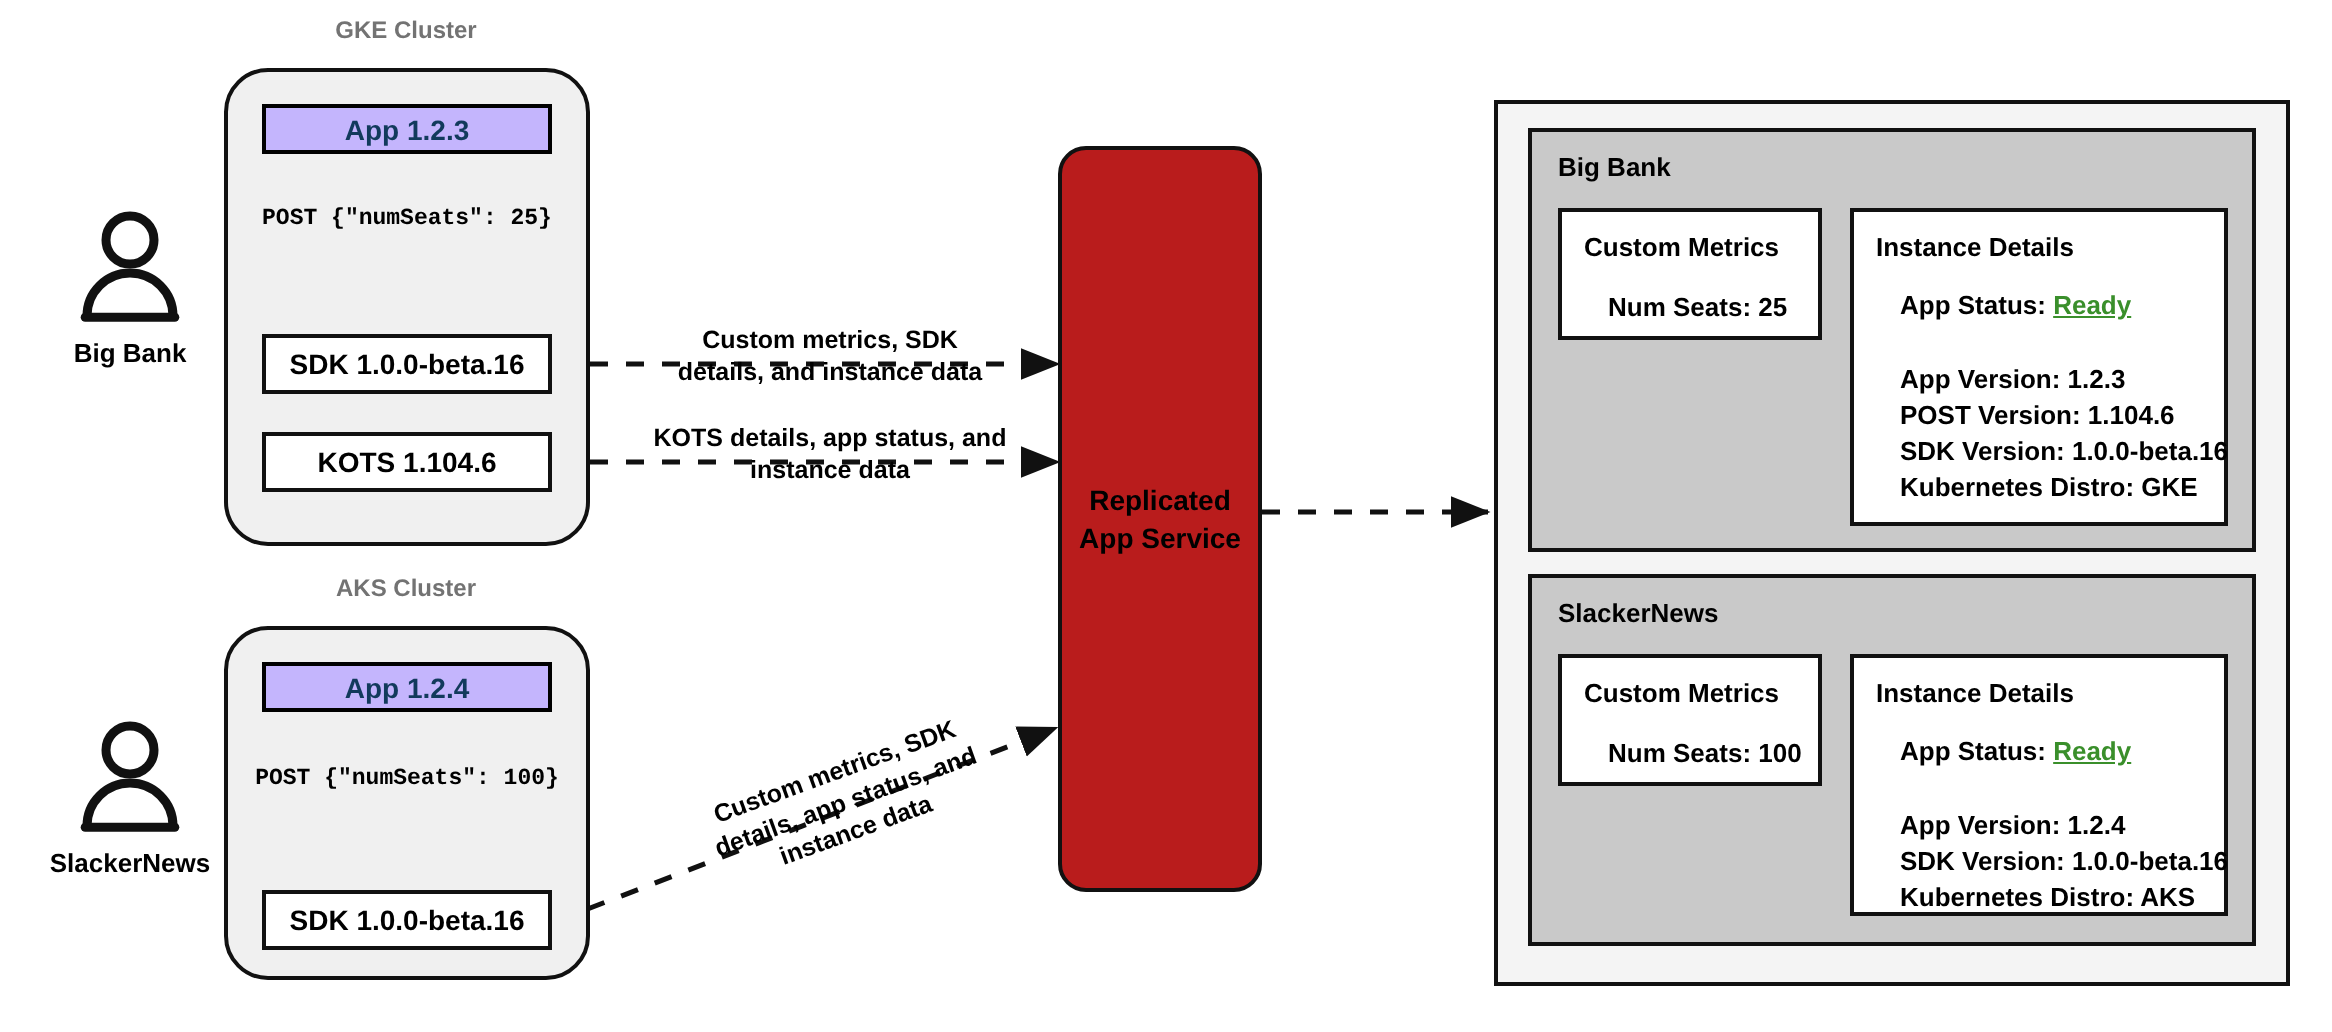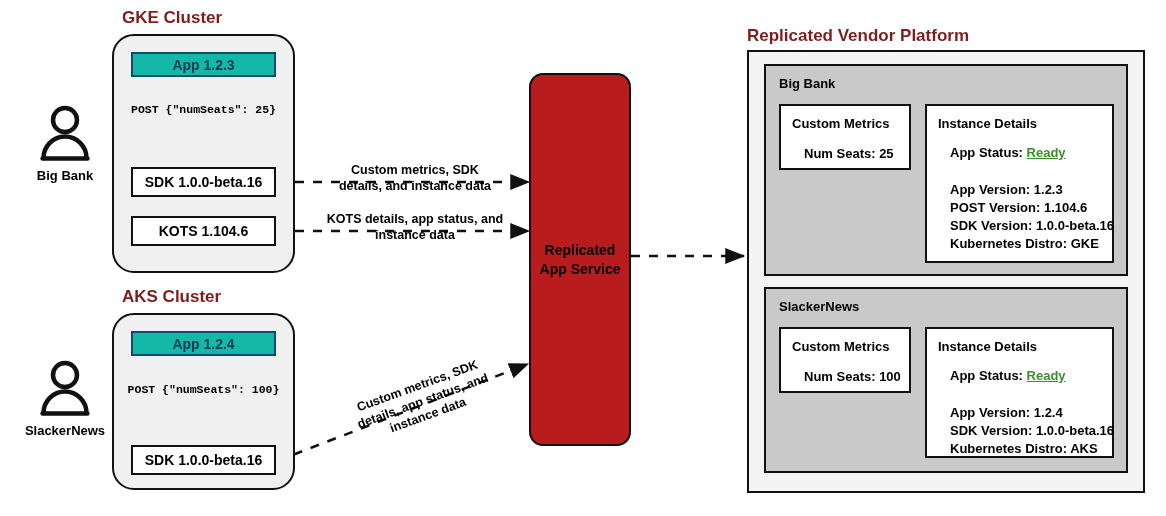--- a/index.html
+++ b/index.html
@@ -15,23 +15,24 @@
     position: relative;
     width: 1166px;
     height: 516px;
     background: #ffffff;
     overflow: hidden;
   }
   .abs { position: absolute; box-sizing: border-box; }
 
   
   .caption {
-    font-size: 17px;
-    font-weight: bold;
-    color: #7f1d1d;
+    font-size: 12px;
+    font-weight: bold;
+    color: #737373;
+    text-align: center;
     white-space: nowrap;
   }
 
   
   .cluster {
     background: #f0f0f0;
     border: 2.5px solid #111;
     border-radius: 22px;
   }
 
@@ -41,22 +42,22 @@
     border: 2px solid #111;
     display: flex;
     align-items: center;
     justify-content: center;
     font-size: 14px;
     font-weight: bold;
     color: #000;
     white-space: nowrap;
   }
   .node.app {
-    background: #14b8a6;
-    border: 2px solid #0c4a6e;
+    background: #c4b5fd;
+    border: 2px solid #000000;
     color: #123a5c;
   }
 
   
   .post {
     font-family: "Liberation Mono", monospace;
     font-size: 11.5px;
     font-weight: bold;
     color: #000;
     white-space: nowrap;
@@ -217,21 +218,20 @@
 details, app status, and
 instance data</div>
 
   <div class="abs service" style="left:529px; top:73px; width:102px; height:373px;">
     <div>
       <div>Replicated</div>
       <div>App Service</div>
     </div>
   </div>
 
-  <div class="abs caption" style="left:747px; top:26px; width:398px;">Replicated Vendor Platform</div>
 
   <div class="abs platform-outer" style="left:747px; top:50px; width:398px; height:443px;"></div>
 
   <div class="abs tenant" style="left:764px; top:64px; width:364px; height:212px;"></div>
   <div class="abs tenant-name" style="left:779px; top:76px;">Big Bank</div>
 
   <div class="abs panel" style="left:779px; top:104px; width:132px; height:66px;"></div>
   <div class="abs panel-title" style="left:792px; top:116px;">Custom Metrics</div>
   <div class="abs panel-line" style="left:792px; top:146px;">Num Seats: 25</div>
 

